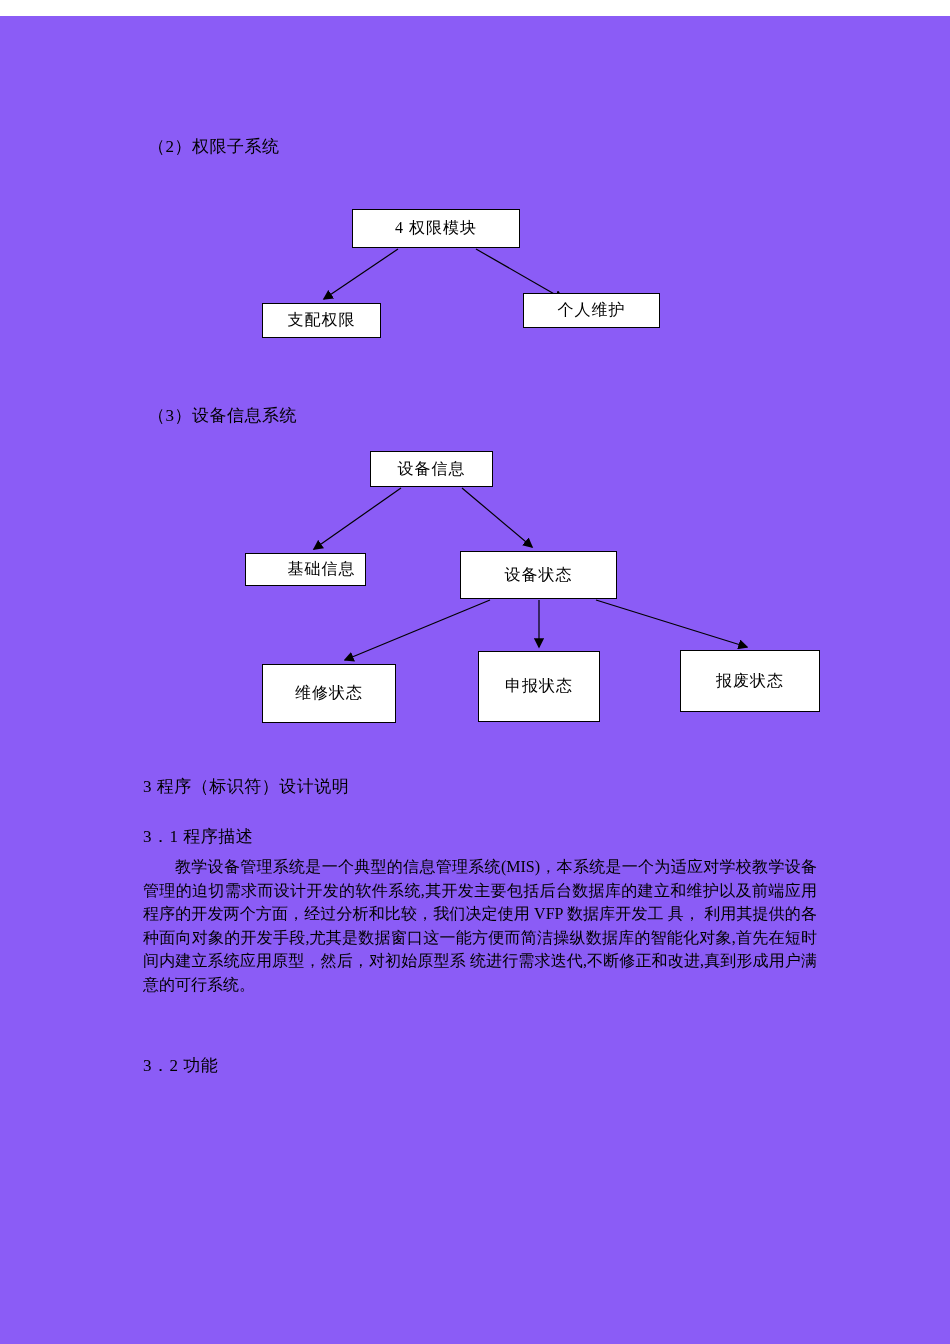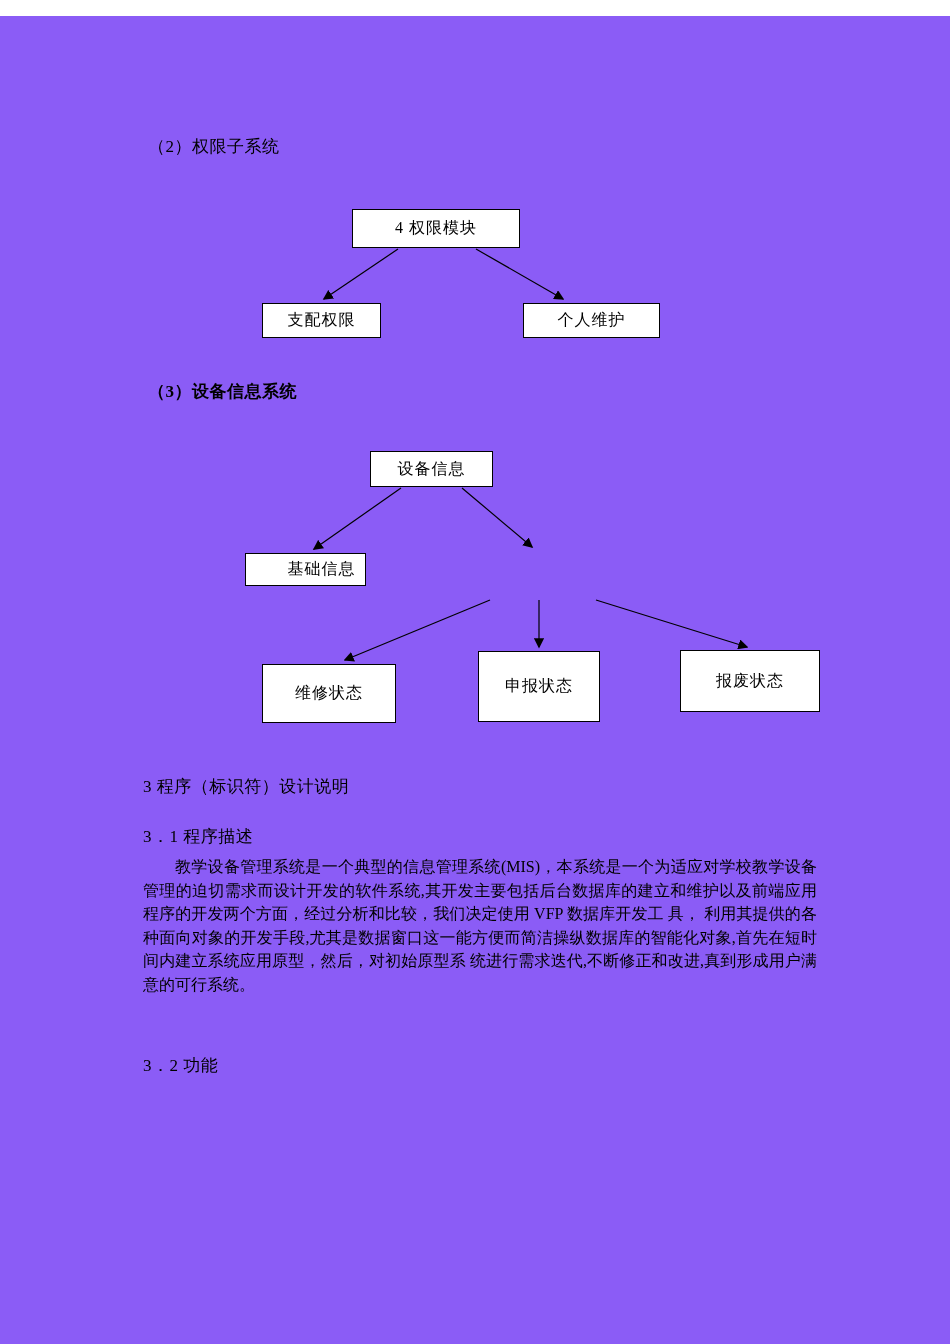--- a/index.html
+++ b/index.html
@@ -68,26 +68,27 @@
 
     <line x1="401" y1="472" x2="314" y2="533" stroke="#000" stroke-width="1.2" marker-end="url(#arrow)"></line>
     <line x1="462" y1="472" x2="532" y2="531" stroke="#000" stroke-width="1.2" marker-end="url(#arrow)"></line>
     <line x1="490" y1="584" x2="345" y2="644" stroke="#000" stroke-width="1.2" marker-end="url(#arrow)"></line>
     <line x1="539" y1="584" x2="539" y2="631" stroke="#000" stroke-width="1.2" marker-end="url(#arrow)"></line>
     <line x1="596" y1="584" x2="747" y2="631" stroke="#000" stroke-width="1.2" marker-end="url(#arrow)"></line>
   </svg>
 
   <div class="dbox" style="left:352px; top:193px; width:168px; height:39px;">4 权限模块</div>
   <div class="dbox" style="left:262px; top:287px; width:119px; height:35px;">支配权限</div>
-  <div class="dbox" style="left:523px; top:287px; width:137px; height:35px;">个人维护</div>
+  <div class="dbox" style="left:523px; top:277px; width:137px; height:35px;">个人维护</div>
 
-  <div class="heading" style="left:148px; top:364px;font-weight:bold;">（3）设备信息系统</div>
+  <div class="heading" style="left:148px; top:388px;">（3）设备信息系统</div>
 
   <div class="dbox" style="left:370px; top:435px; width:123px; height:36px;">设备信息</div>
   <div class="dbox" style="left:245px; top:537px; width:121px; height:33px;padding-left:32px;">基础信息</div>
+  <div class="dbox" style="left:460px; top:535px; width:157px; height:48px;">设备状态</div>
   <div class="dbox" style="left:478px; top:635px; width:122px; height:71px;">申报状态</div>
   <div class="dbox" style="left:262px; top:648px; width:134px; height:59px;">维修状态</div>
   <div class="dbox" style="left:680px; top:634px; width:140px; height:62px;">报废状态</div>
 
   <div class="heading" style="left:143px; top:759px;">3 程序（标识符）设计说明</div>
 
   <div class="heading" style="left:143px; top:809px;">3．1 程序描述</div>
 
   <div class="bodytext">
     <p>教学设备管理系统是一个典型的信息管理系统(MIS)，本系统是一个为适应对学校教学设备管理的迫切需求而设计开发的软件系统,其开发主要包括后台数据库的建立和维护以及前端应用程序的开发两个方面，经过分析和比较，我们决定使用 VFP 数据库开发工 具， 利用其提供的各种面向对象的开发手段,尤其是数据窗口这一能方便而简洁操纵数据库的智能化对象,首先在短时间内建立系统应用原型，然后，对初始原型系 统进行需求迭代,不断修正和改进,真到形成用户满意的可行系统。</p>

